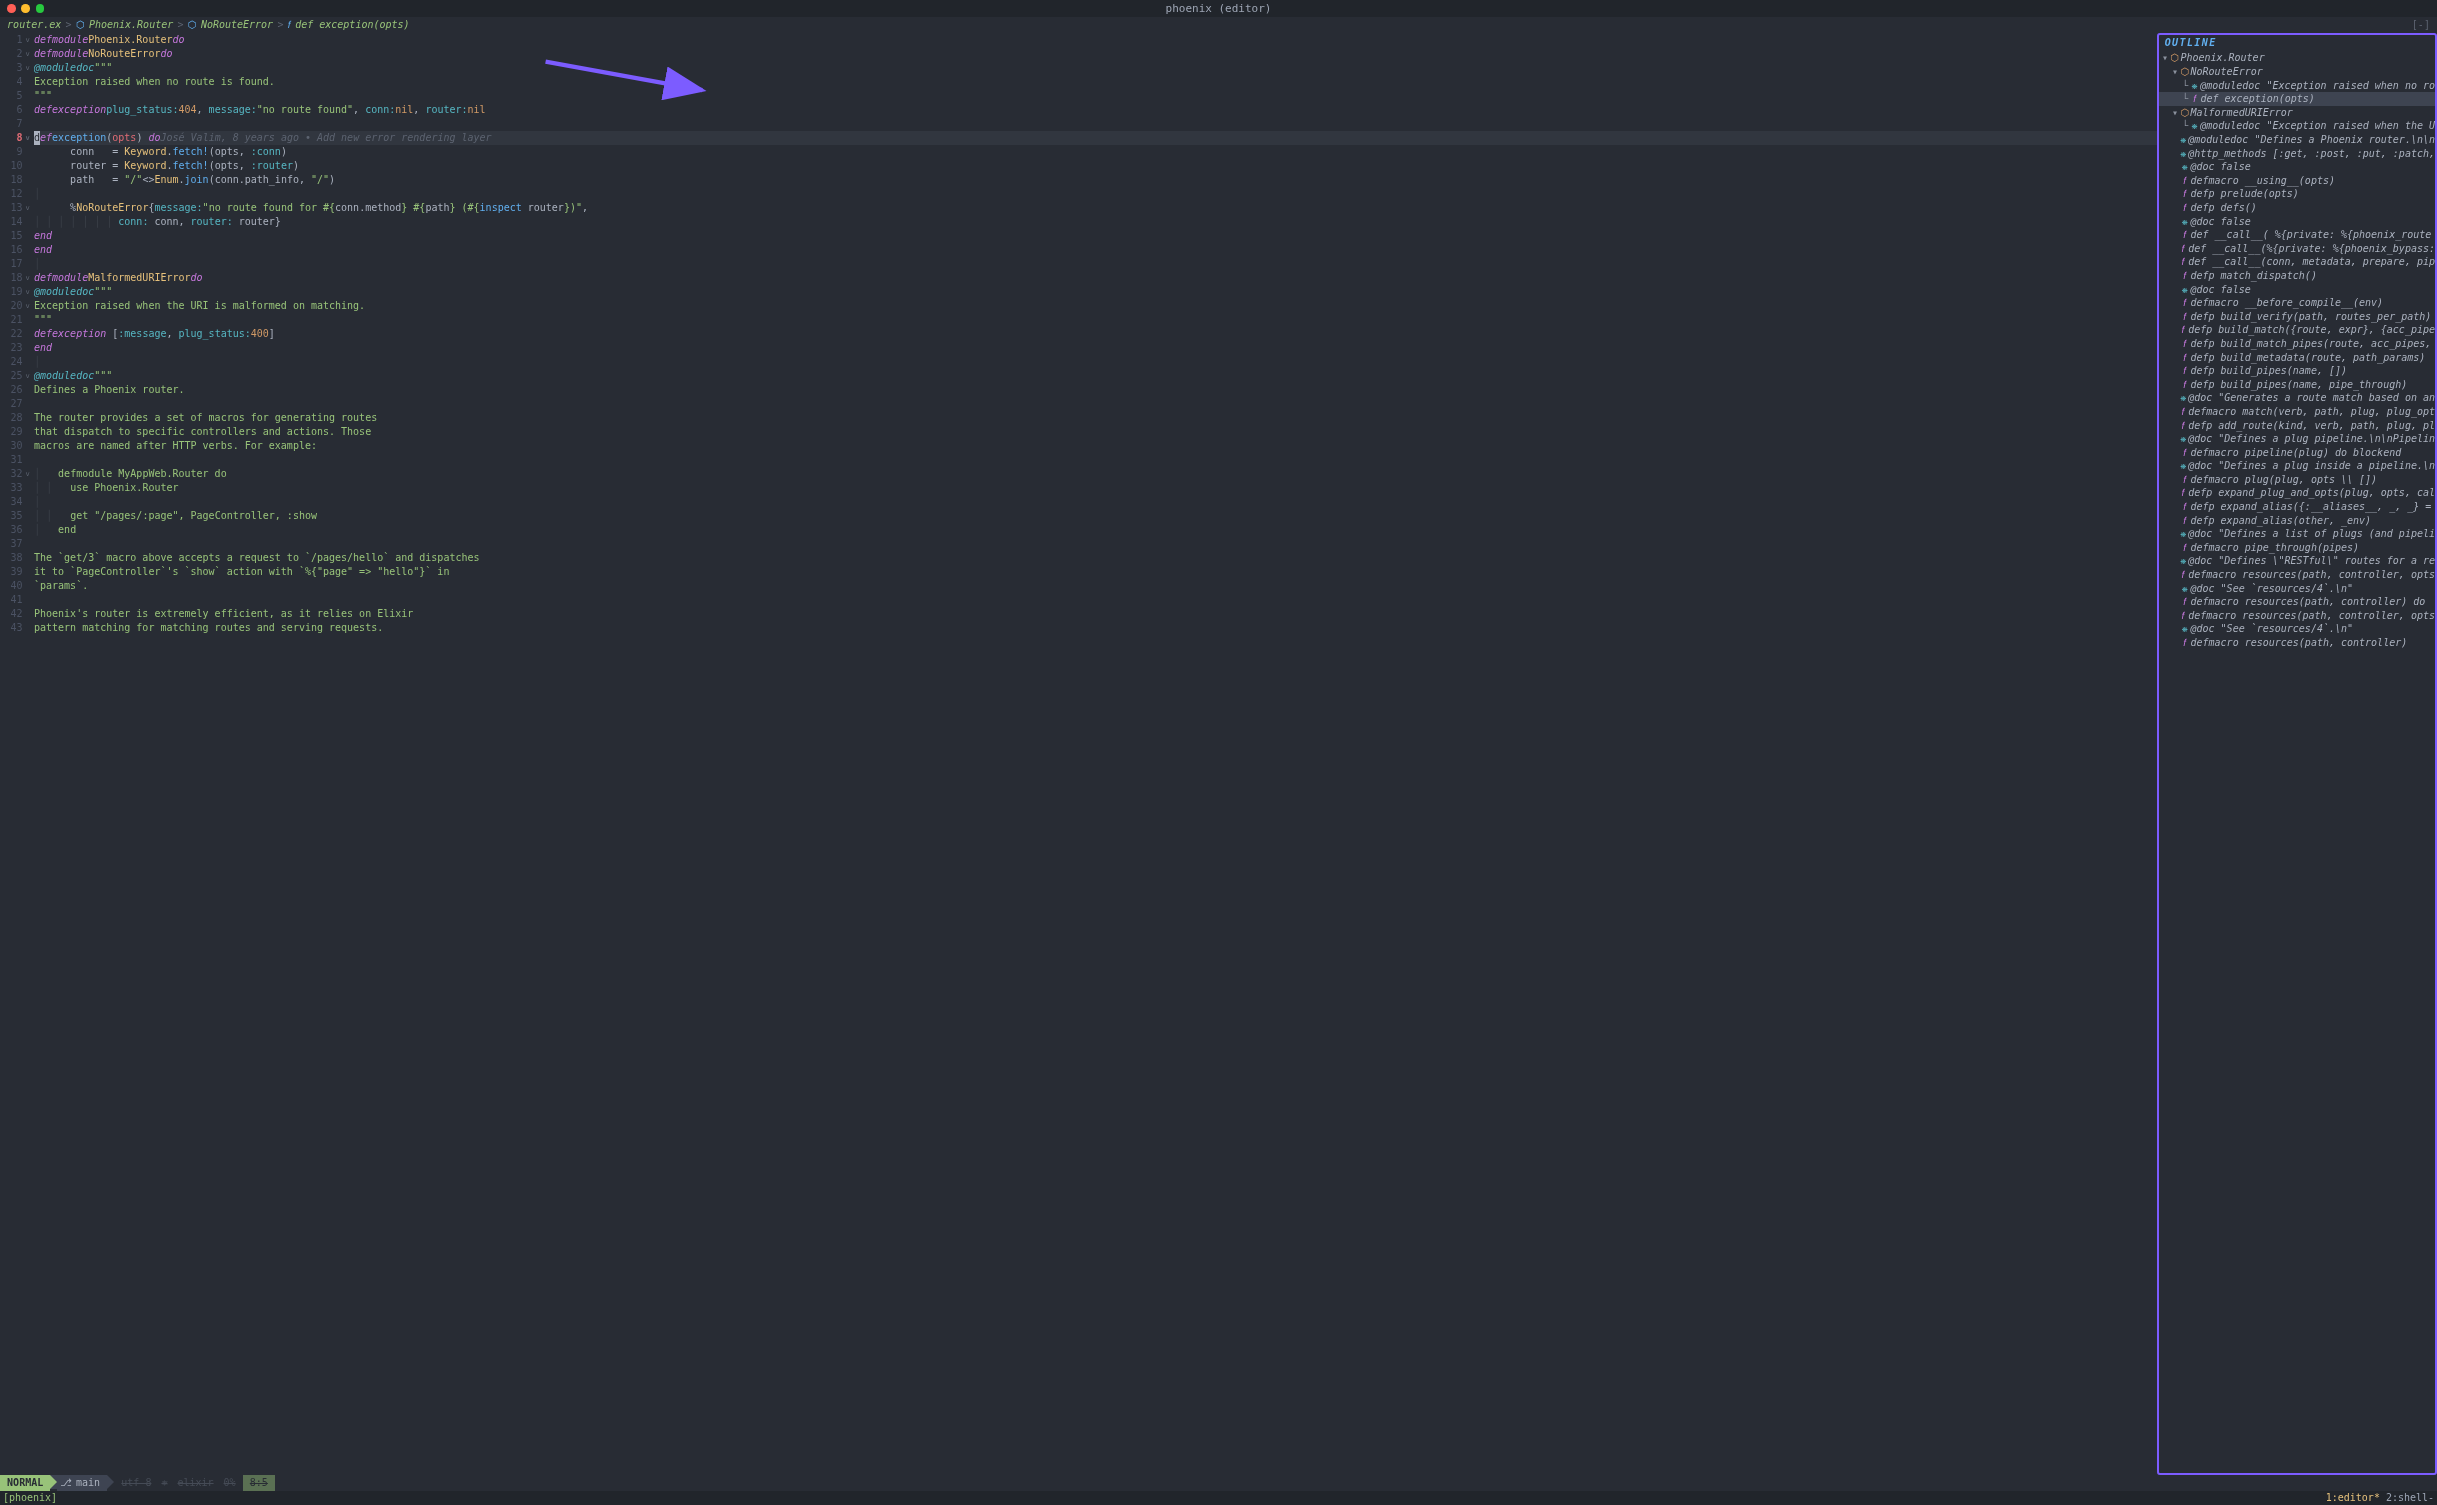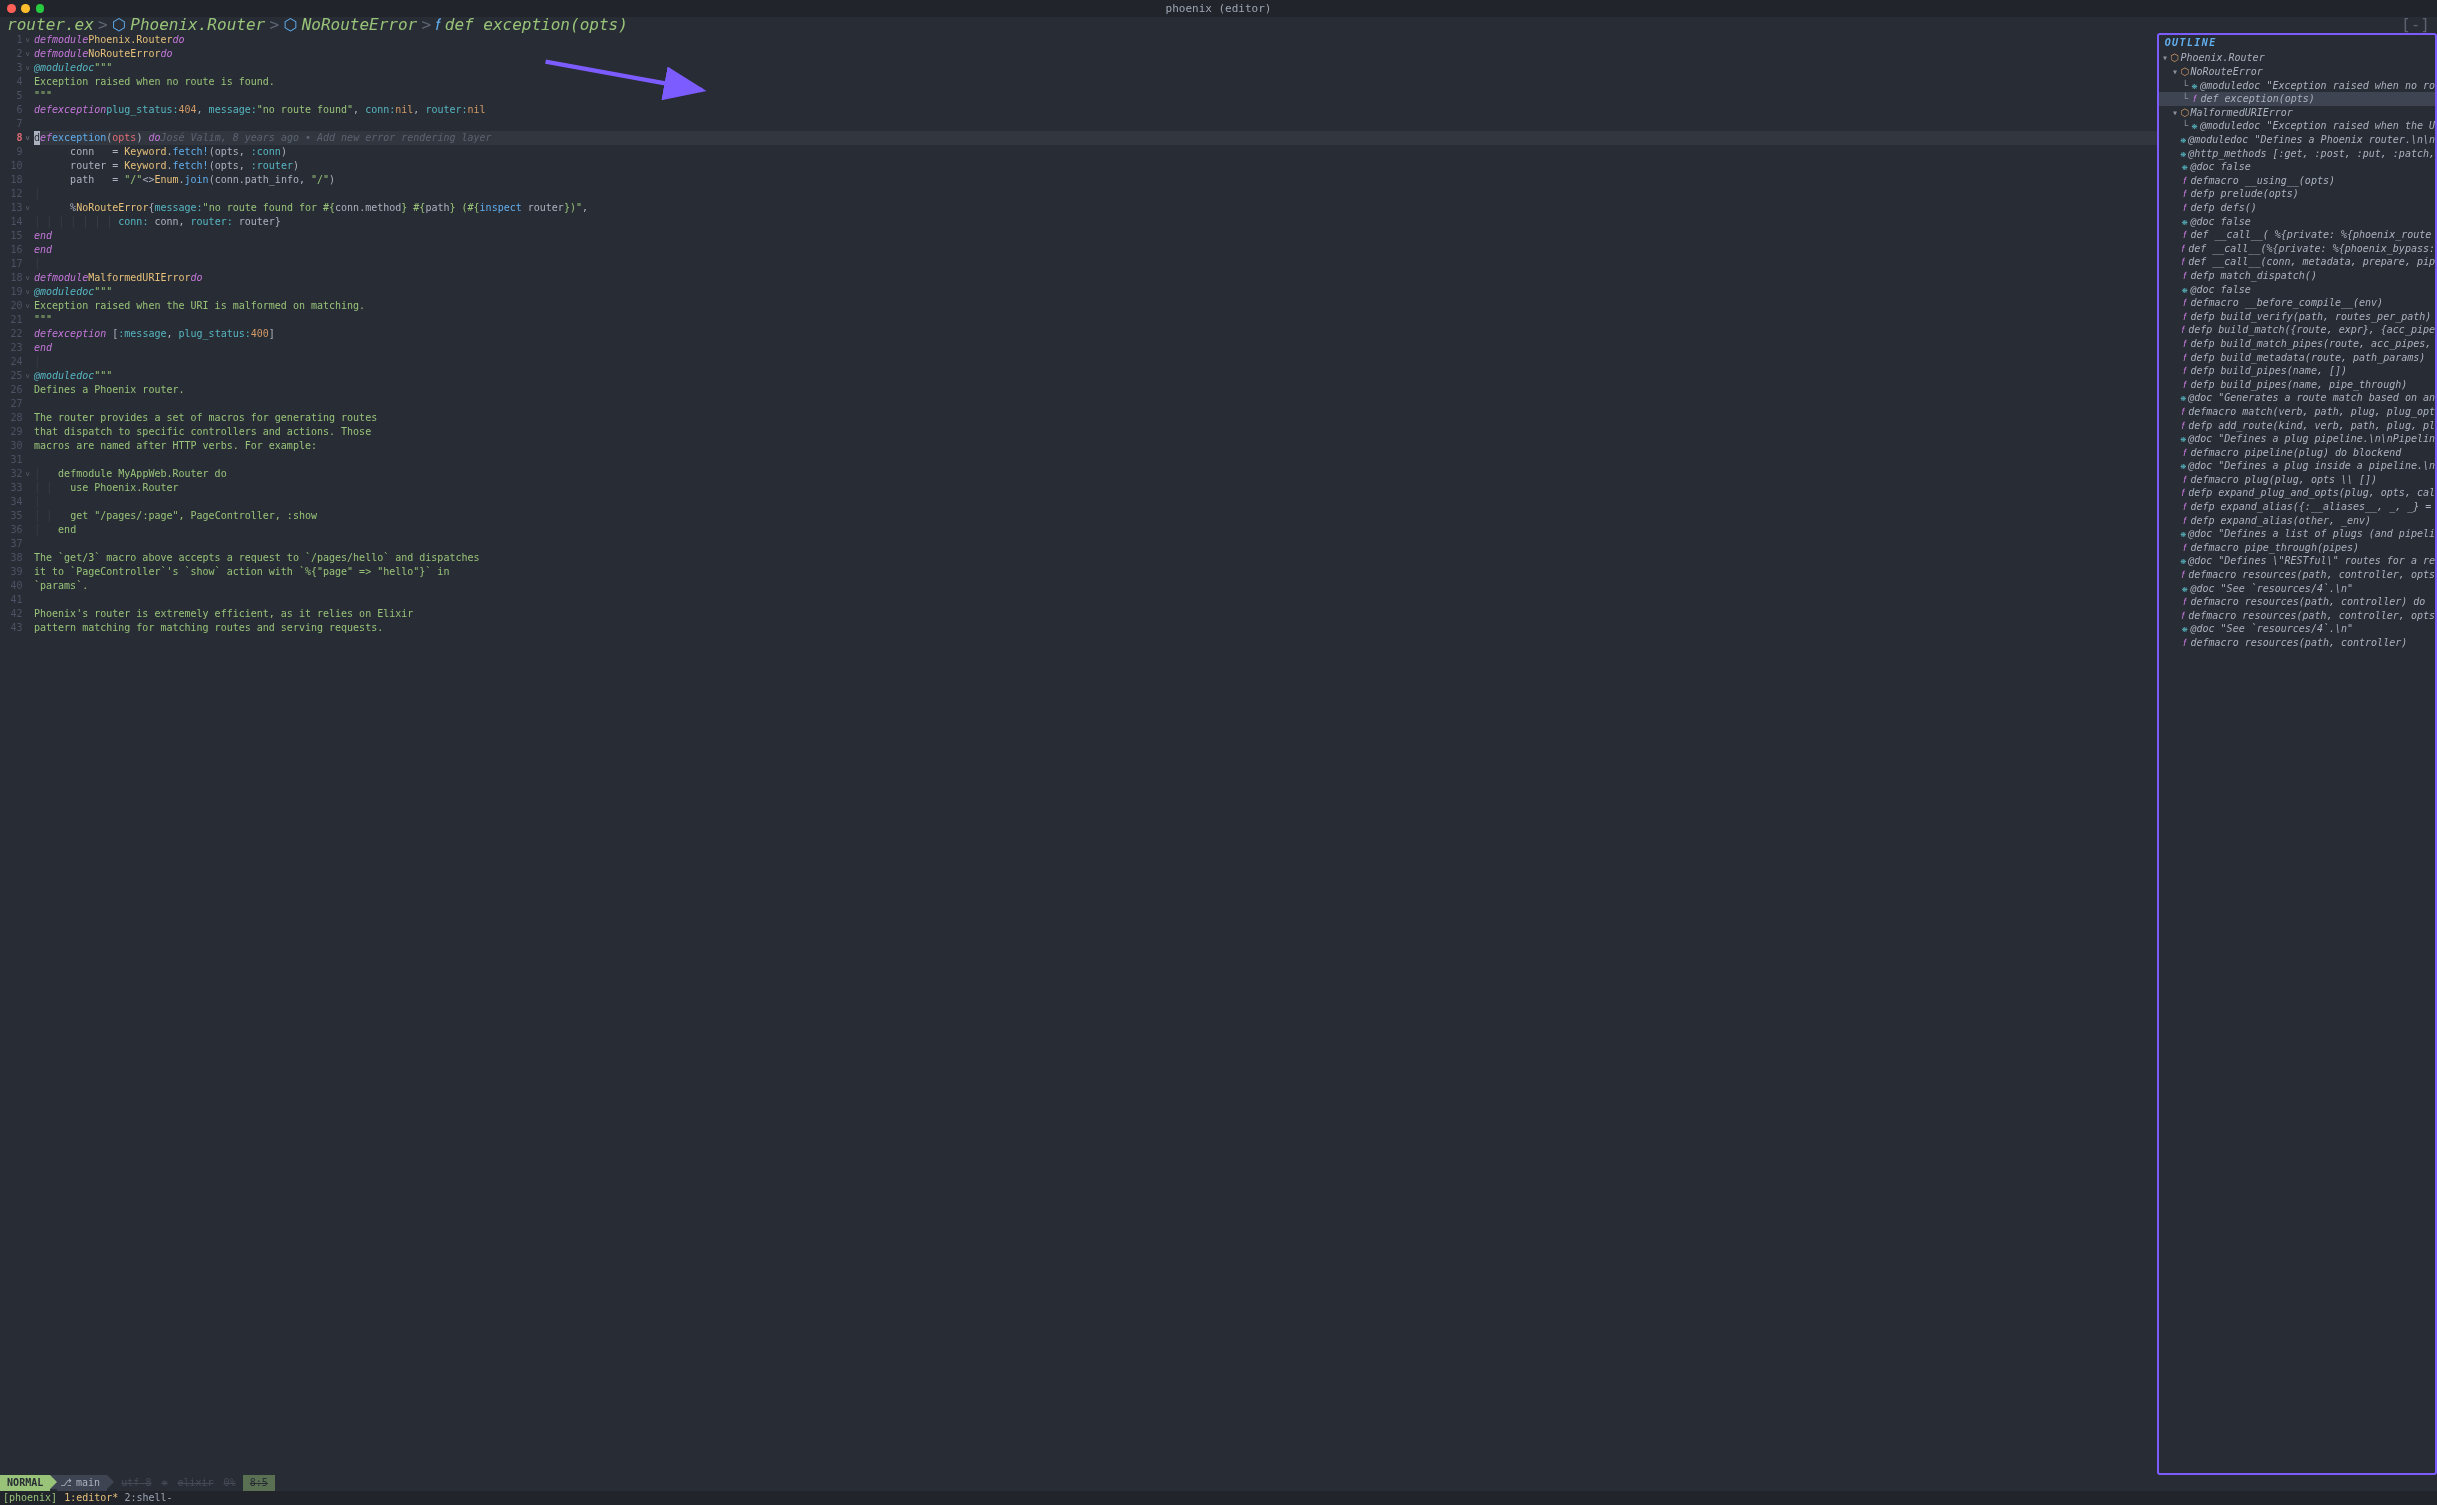--- a/index.html
+++ b/index.html
@@ -43,21 +43,21 @@
   color: #9da5b4;
   font-size: 11px;
   font-weight: 400;
 }
 .breadcrumb-bar {
   height: 15.7px;
   background: #282c34;
   display: flex;
   align-items: center;
   padding: 0 7.1px;
-  font-size: 16px;
+  font-size: 10px;
   color: #98c379;
   gap: 4.3px;
   flex-shrink: 0;
   font-style: italic;
 }
 .breadcrumb-bar .sep { color: #5c6370; font-style: normal; }
 .breadcrumb-bar .sym-icon { color: #61afef; font-style: normal; }
 .breadcrumb-bar .toggle { color: #5c6370; margin-left: auto; font-style: normal; }
 .main-area {
   flex: 1;
@@ -230,20 +230,21 @@
 .tmux-bar {
   height: 14.3px;
   background: #21252b;
   color: #9da5b4;
   display: flex;
   align-items: center;
   padding: 0 2.9px;
   gap: 7.1px;
   flex-shrink: 0;
   font-size: 10px;
+  justify-content: space-between;
 }
 .tmux-session { color: #98c379; }
 .tmux-win-active { color: #e5c07b; }
 
 .arrow-annotation {
   position: absolute;
   top: 56px;
   left: 542px;
   pointer-events: none;
   z-index: 100;

